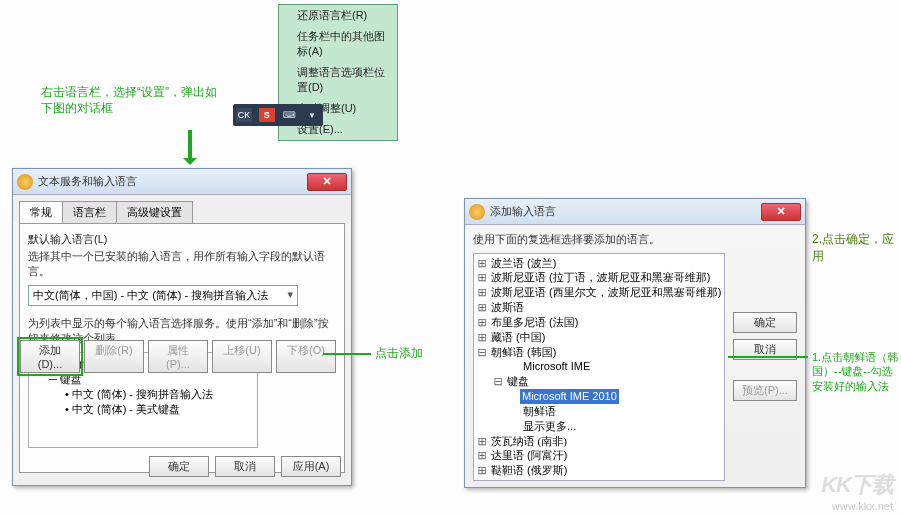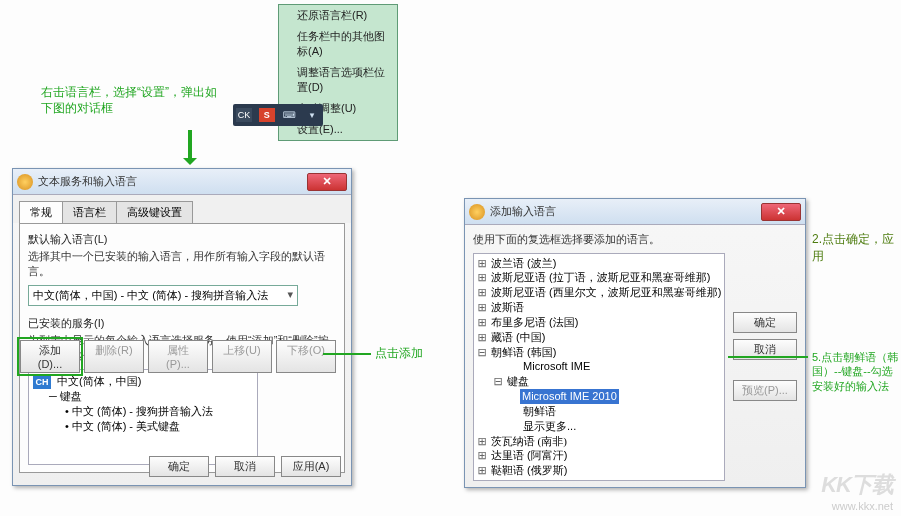--- a/index.html
+++ b/index.html
@@ -293,21 +293,20 @@
     <div class="tab">语言栏</div>
     <div class="tab">高级键设置</div>
   </div>
   <div class="tabbody">
     <div class="label">默认输入语言(L)</div>
     <div class="hint">选择其中一个已安装的输入语言，用作所有输入字段的默认语言。</div>
     <div class="combo">
       <span>中文(简体，中国) - 中文 (简体) - 搜狗拼音输入法</span>
     </div>
     <div style="height:10px"></div>
-    <div class="label">已安装的服务(I)</div>
     <div class="hint">为列表中显示的每个输入语言选择服务。使用“添加”和“删除”按钮来修改这个列表。</div>
     <div style="display:flex; gap:8px;">
       <div class="listbox">
         <div class="node">
           <span class="ch-badge">CH</span>
           <span>中文(简体，中国)</span>
         </div>
         <div class="node indent1">─ <span>键盘</span></div>
         <div class="node indent2">• <span>中文 (简体) - 搜狗拼音输入法</span></div>
         <div class="node indent2">• <span>中文 (简体) - 美式键盘</span></div>
@@ -360,19 +359,19 @@
     </div>
     <div class="dlg2-right">
       <div class="btn">确定</div>
       <div class="btn">取消</div>
       <div style="height:8px"></div>
       <div class="btn disabled">预览(P)...</div>
     </div>
   </div>
 </div>
 
-<div class="annot-ko">5.点击朝鲜语（韩国）--键盘--勾选安装好的输入法</div>
+<div class="annot-ko">1.点击朝鲜语（韩国）--键盘--勾选安装好的输入法</div>
 <div class="annot-ok">2.点击确定，应用</div>
 
 <div class="watermark">
   <div class="big">KK下载</div>
   <div class="small">www.kkx.net</div>
 </div>
 
 </body></html>

